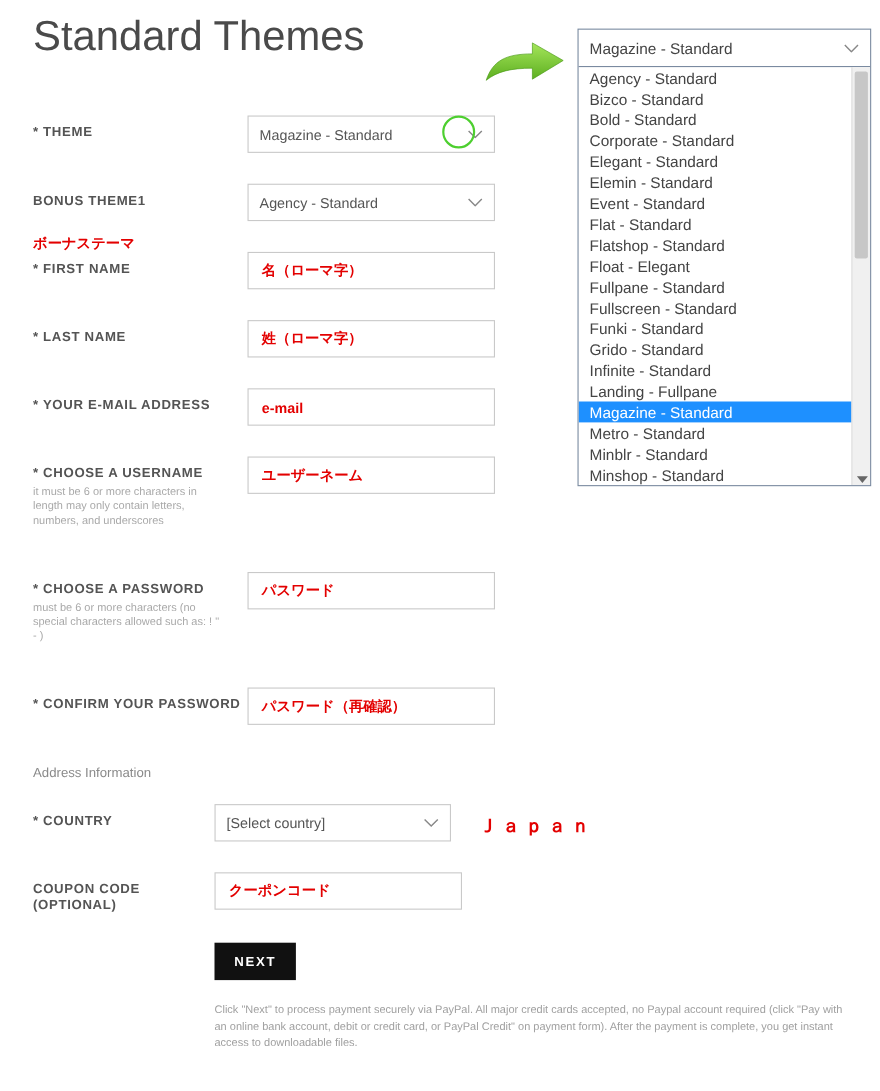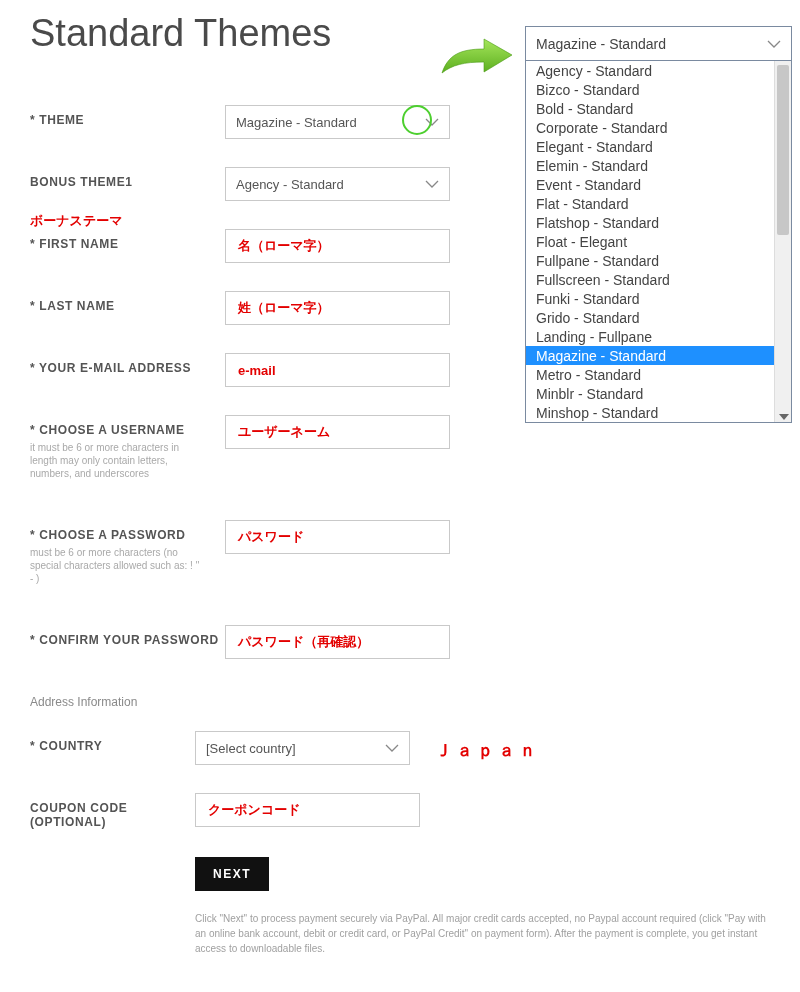--- a/index.html
+++ b/index.html
@@ -311,20 +311,21 @@
       <div class="opt">Elegant - Standard</div>
       <div class="opt">Elemin - Standard</div>
       <div class="opt">Event - Standard</div>
       <div class="opt">Flat - Standard</div>
       <div class="opt">Flatshop - Standard</div>
       <div class="opt">Float - Elegant</div>
       <div class="opt">Fullpane - Standard</div>
       <div class="opt">Fullscreen - Standard</div>
       <div class="opt">Funki - Standard</div>
       <div class="opt">Grido - Standard</div>
+      <div class="opt">Infinite - Standard</div>
       <div class="opt">Landing - Fullpane</div>
       <div class="opt selected">Magazine - Standard</div>
       <div class="opt">Metro - Standard</div>
       <div class="opt">Minblr - Standard</div>
       <div class="opt">Minshop - Standard</div>
       <div class="popup-scroll">
       <div class="thumb"></div>
       <div class="tri"></div>
     </div>
   </div>

